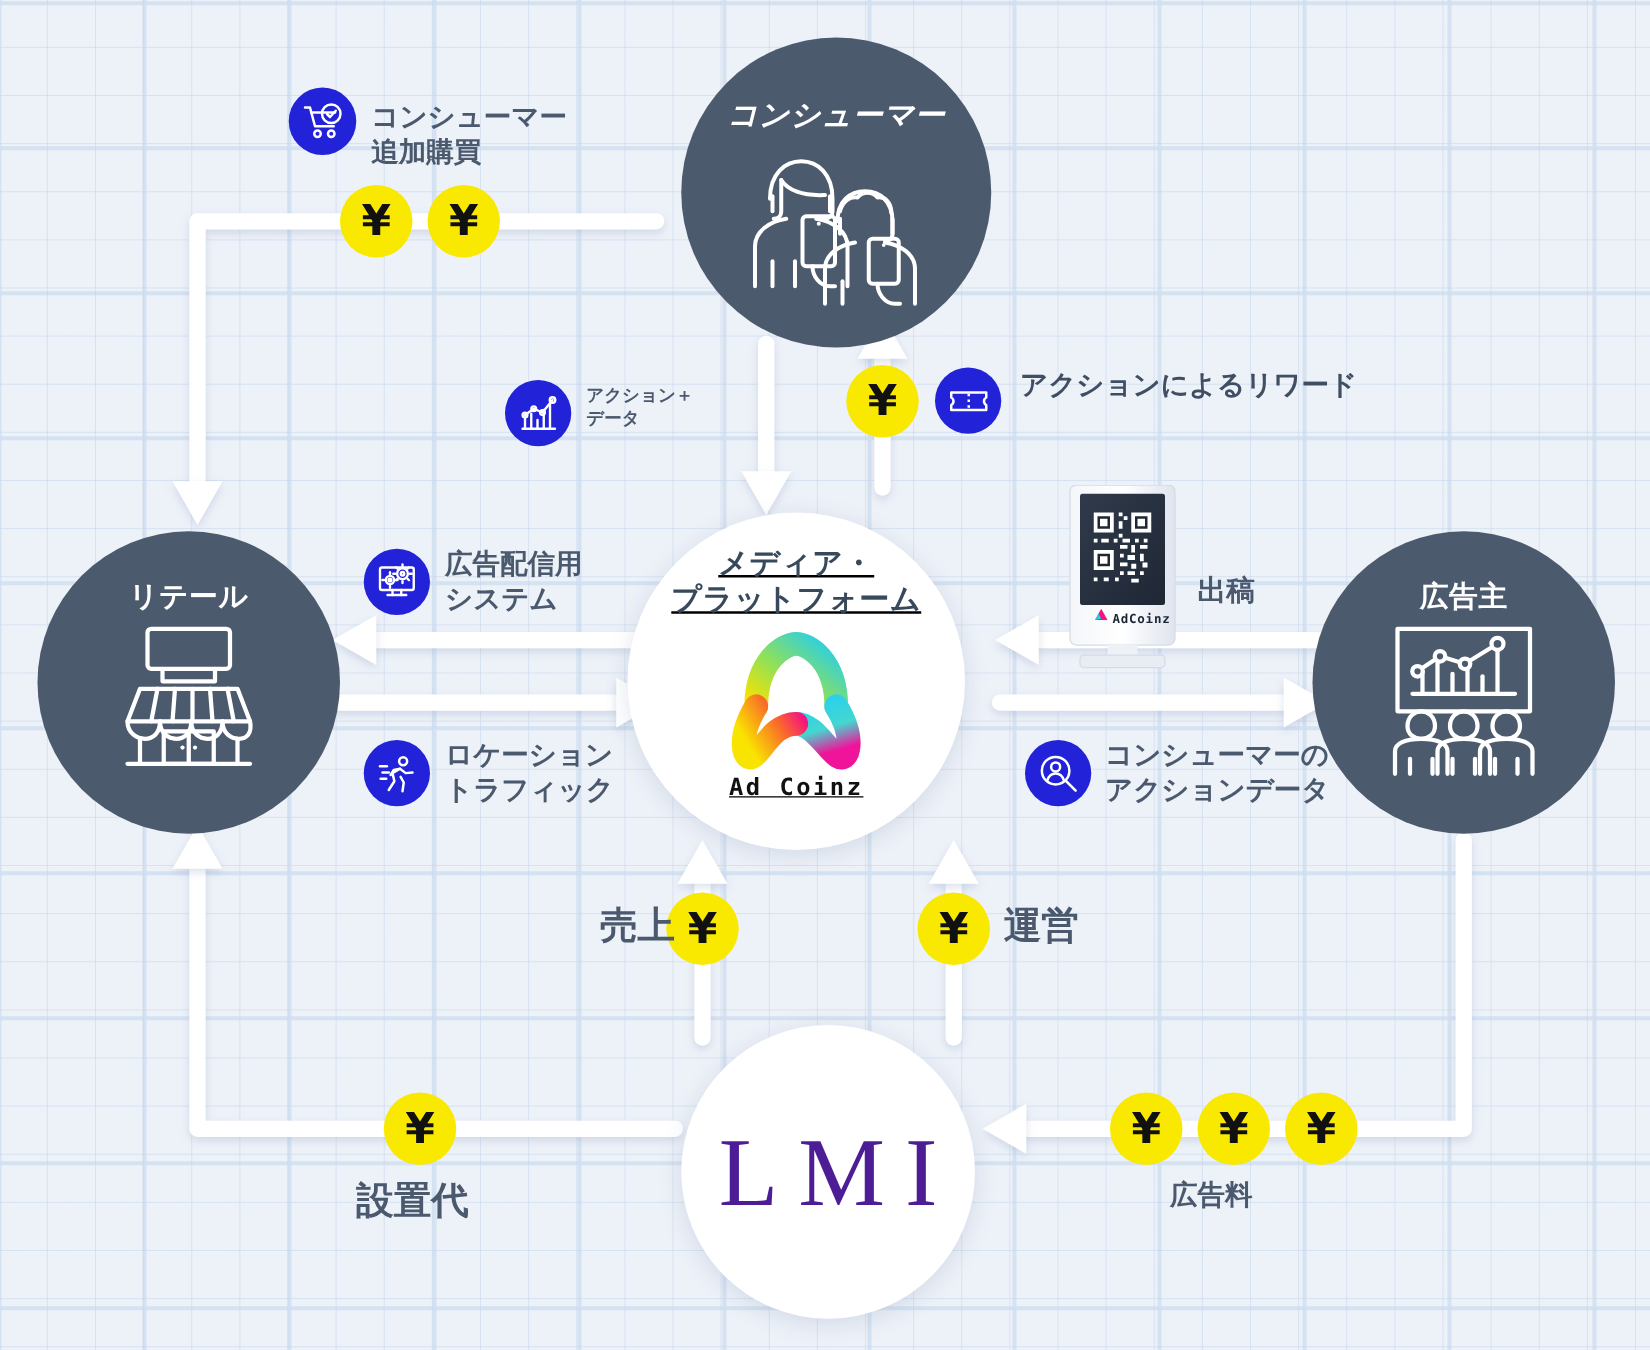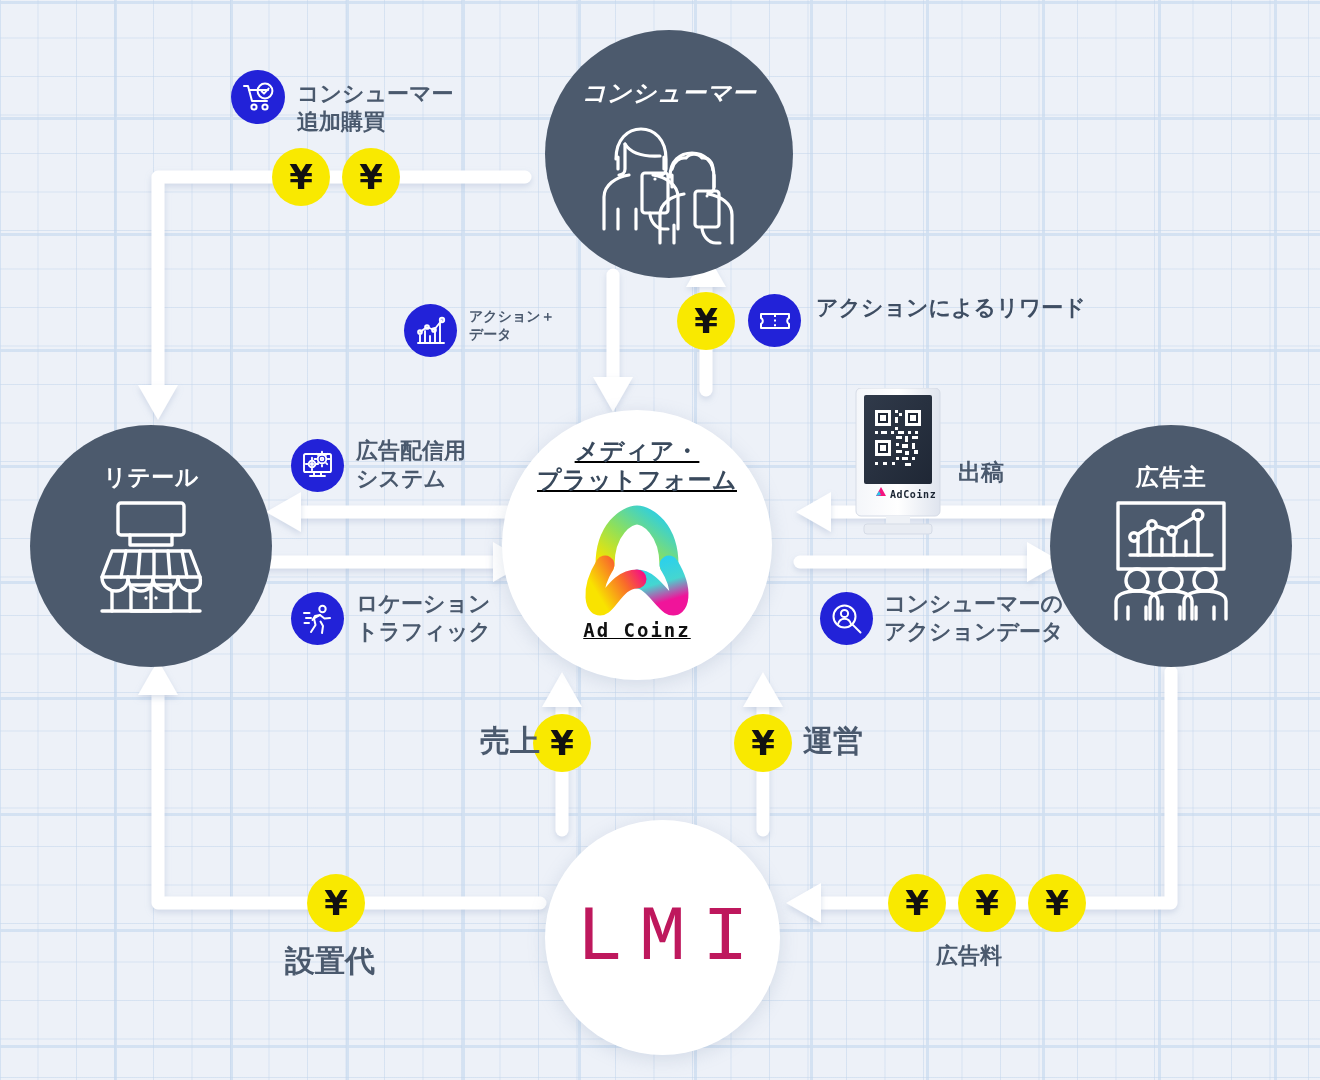--- a/index.html
+++ b/index.html
@@ -60,22 +60,22 @@
     z-index:7;white-space:pre-line;
   }
   .lbl-blk{position:absolute;z-index:7;line-height:1.28;}
   .lbl-blk .t1{color:#3f4e63;font-weight:bold;display:block;}
   .lbl-blk .t2{color:#54637a;font-weight:normal;display:block;}
 
   
   #kiosk{position:absolute;z-index:5;}
 
   .lmi-text{
-    font-family:Liberation Mono, monospace;
-    color:#be185d;font-size:78px;letter-spacing:16px;
+    font-family:Liberation Serif, serif;
+    color:#4c1d95;font-size:78px;letter-spacing:16px;
     text-indent:16px;font-weight:400;
   }
   .adcoinz-word{
     font-family:"DejaVu Sans Mono","Liberation Mono",monospace;
     font-weight:bold;color:#111;letter-spacing:2px;
   }
 </style>
 </head>
 <body>
 

